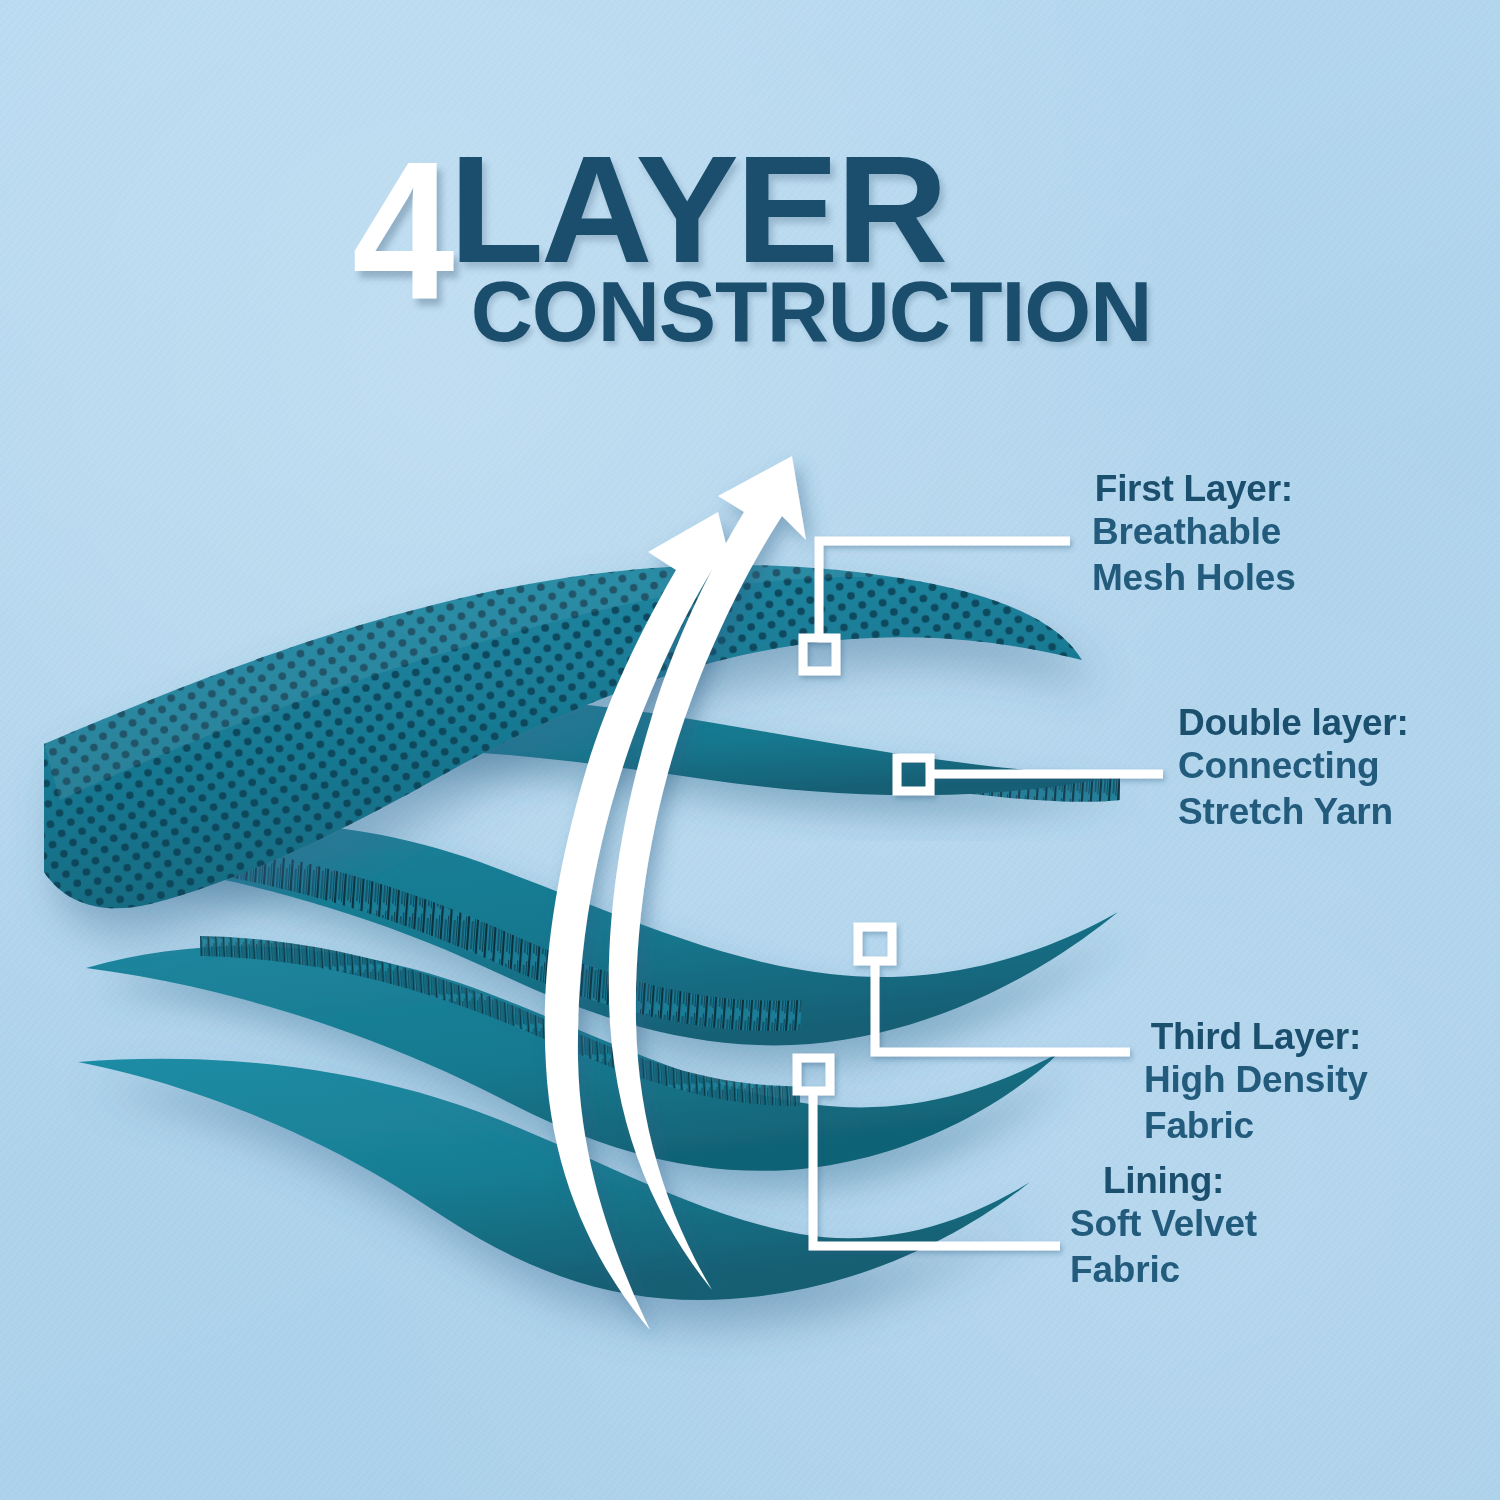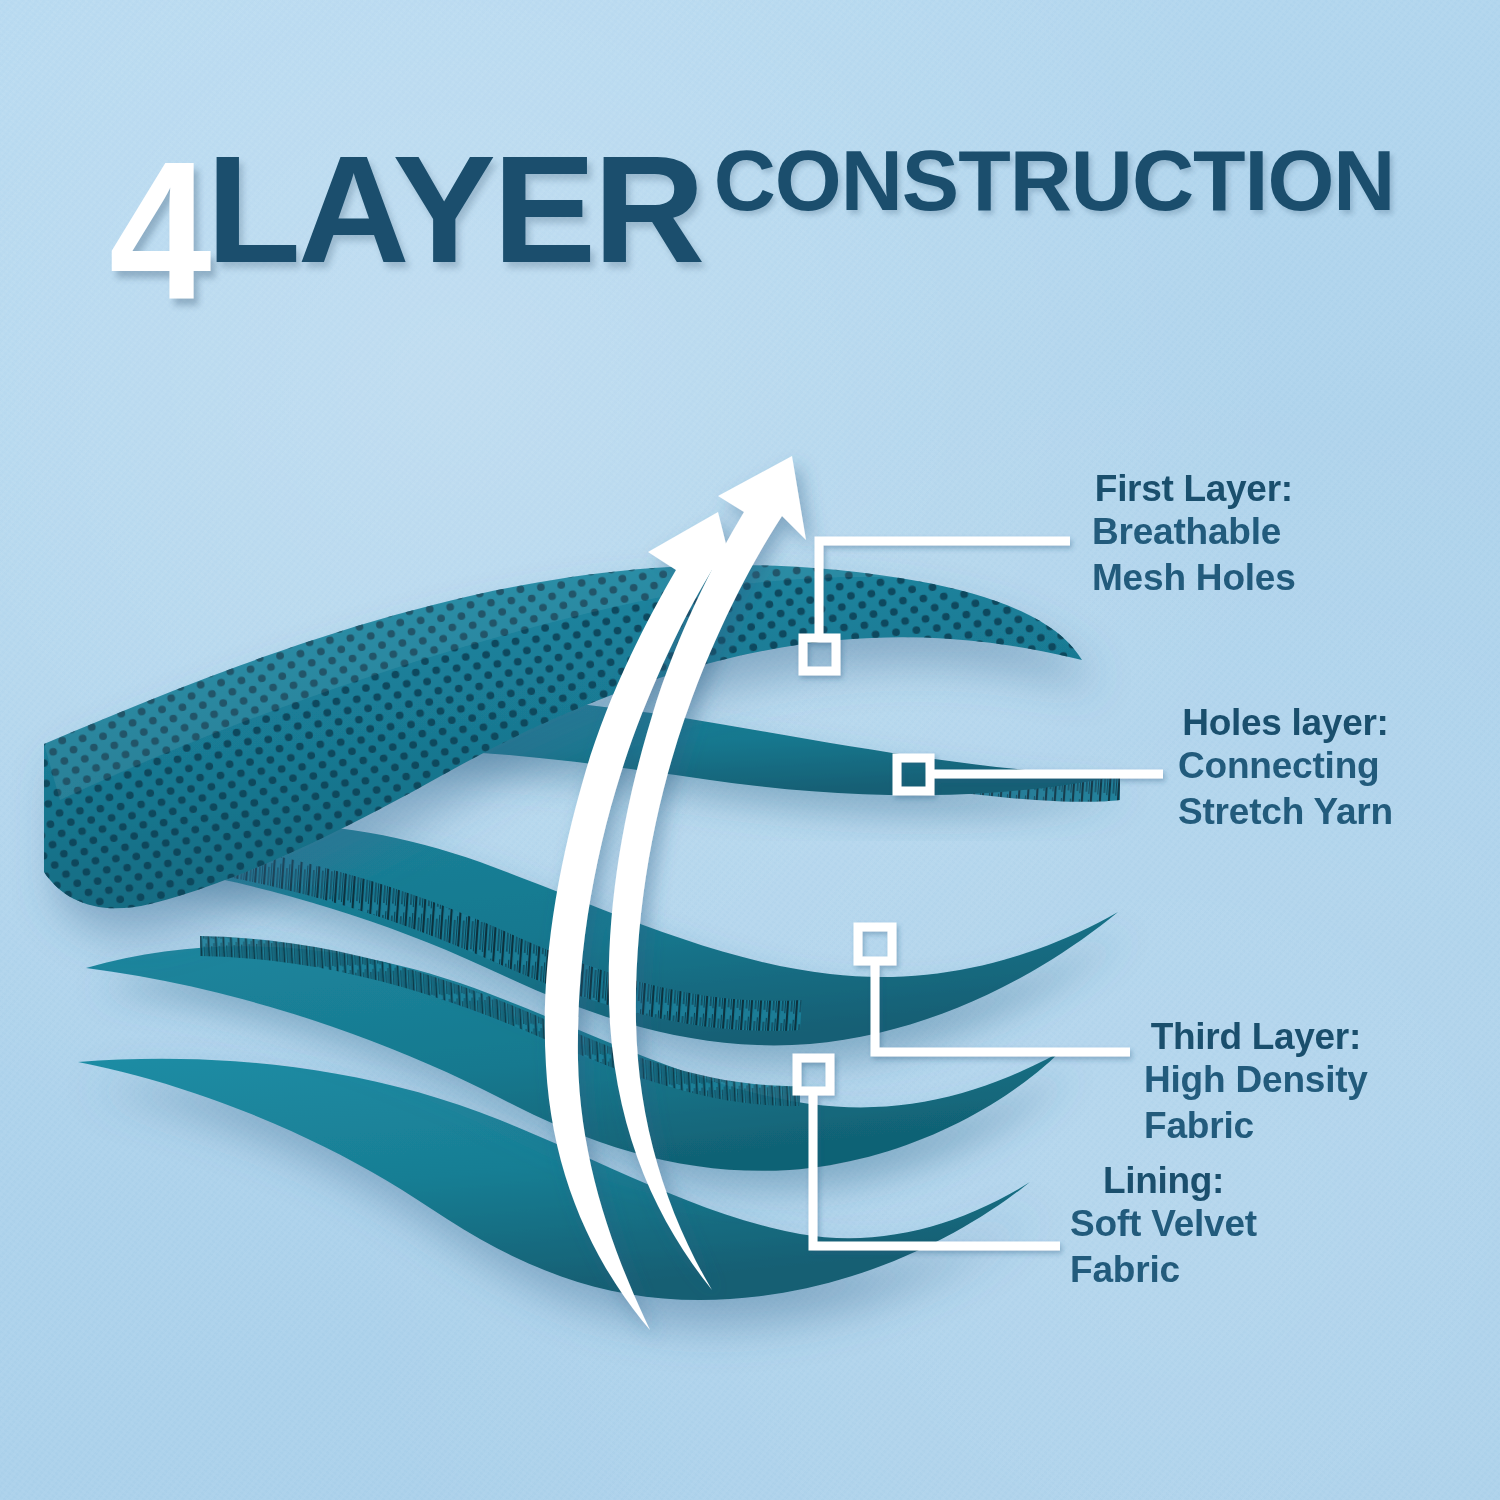--- a/index.html
+++ b/index.html
@@ -32,21 +32,21 @@
   }
   .t-wrap{position:relative;display:flex;align-items:flex-start;}
   .big4{
     font-family:"Liberation Sans",sans-serif;
     font-weight:bold;font-size:196px;line-height:.92;
     color:#ffffff;letter-spacing:-10px;
     transform:scaleX(.94);
     text-shadow:5px 7px 7px rgba(27,60,88,.28);
     margin-right:6px;margin-top:4px;
   }
-  .t-right{display:flex;align-items:flex-start;margin-top:6px;}
+  .t-right{display:flex;flex-direction:column;align-items:flex-start;margin-top:6px;}
   .layerword{
     font-family:"Liberation Sans",sans-serif;
     font-weight:bold;font-size:152px;line-height:.86;
     color:#1b4e6d;letter-spacing:-3px;
     transform:scaleX(1.02);
     text-shadow:4px 6px 6px rgba(27,60,88,.22);
   }
   .constword{
     font-family:"Liberation Sans",sans-serif;
     font-weight:bold;font-size:86px;line-height:.95;
@@ -281,21 +281,21 @@
     </g>
   </svg>
 
   <div class="callout" id="callout-first">
     <div class="c-head">First Layer:</div>
     <div class="c-body">Breathable</div>
     <div class="c-body">Mesh Holes</div>
   </div>
 
   <div class="callout" id="callout-middle">
-    <div class="c-head">Holes layer:</div>
+    <div class="c-head">Double layer:</div>
     <div class="c-body">Connecting</div>
     <div class="c-body">Stretch Yarn</div>
   </div>
 
   <div class="callout" id="callout-third">
     <div class="c-head">Third Layer:</div>
     <div class="c-body">High Density</div>
     <div class="c-body">Fabric</div>
   </div>
 

